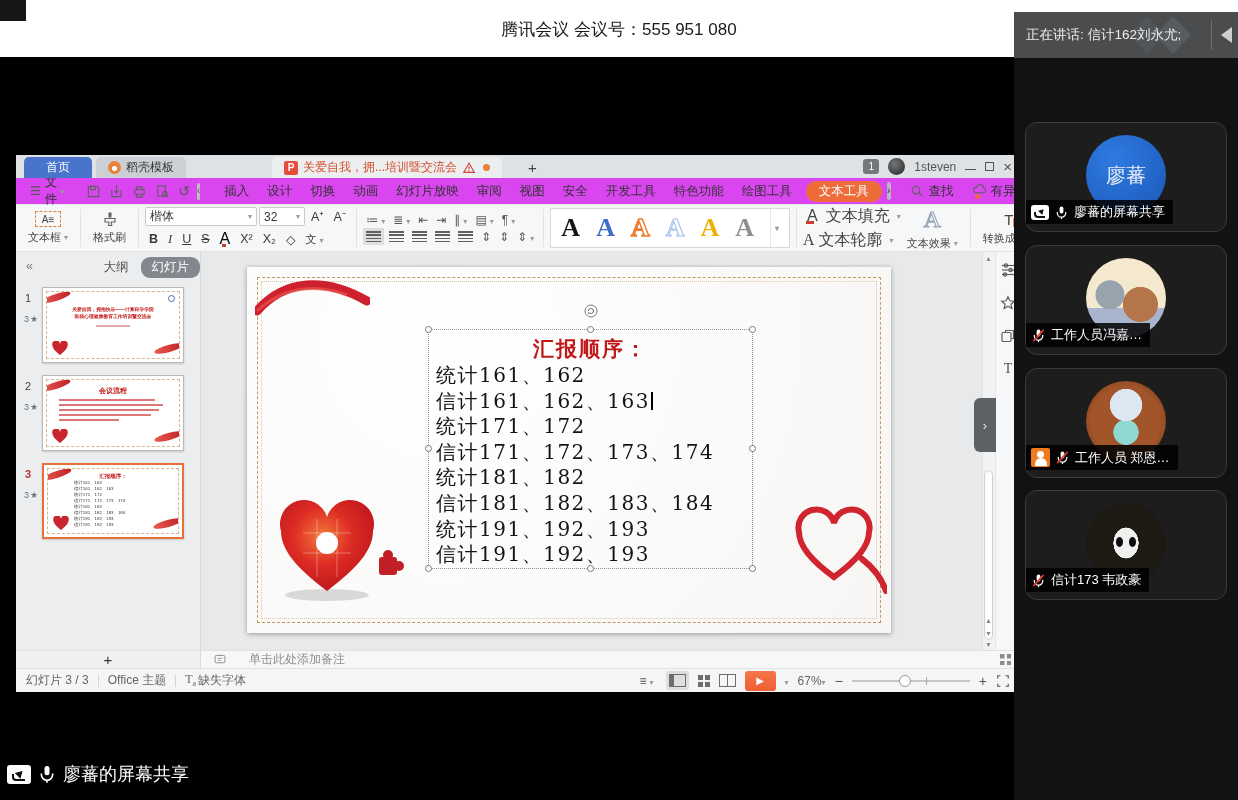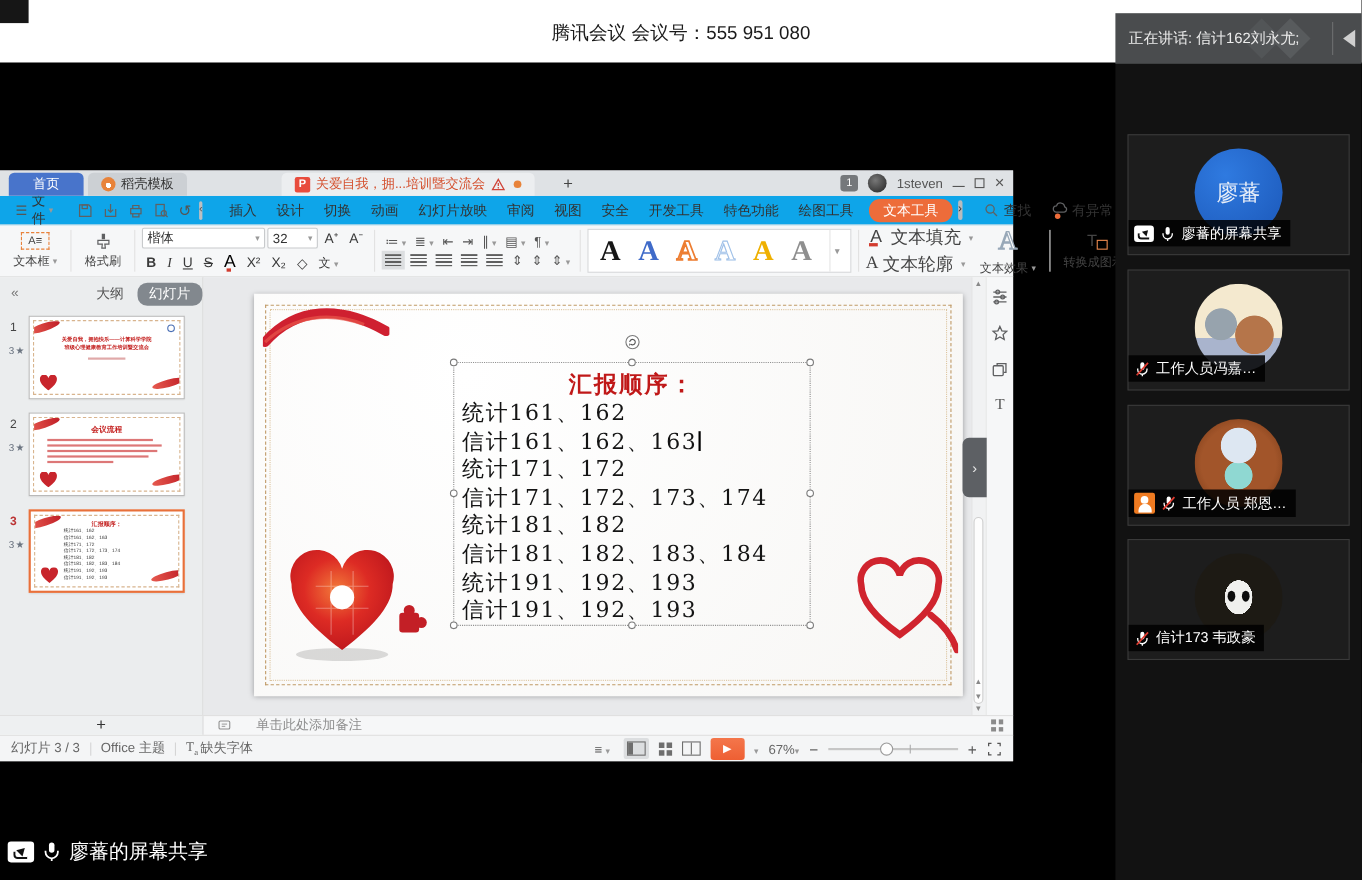--- a/index.html
+++ b/index.html
@@ -12,21 +12,21 @@
   .corner-artifact{position:absolute;left:0;top:0;width:26px;height:21px;background:#161616}
   .banner{position:absolute;top:12px;right:0;width:224px;height:46px;background:#4a4c4e;color:#ececec;display:flex;align-items:center;z-index:40;overflow:hidden}
   .banner-text{padding-left:12px;font-size:13.5px;position:relative;z-index:2;white-space:nowrap}
   .dm{position:absolute;width:26px;height:26px;background:#585b5d;transform:rotate(45deg);top:10px}
   .dm1{right:52px}.dm2{right:78px;background:#525557}
   .banner-sep{position:absolute;right:26px;top:8px;width:1px;height:30px;background:#6d6f71}
   .banner-arrow{position:absolute;right:6px;top:15px;width:0;height:0;border:8px solid transparent;border-right:11px solid #cfcfcf;border-left:none}
 
   
   .sidebar{position:absolute;top:57px;right:0;width:224px;height:743px;background:#121212}
-  .tile{position:absolute;left:11px;width:202px;height:110px;background:#1d1d1d;border:1px solid #3a3a3a;border-radius:0}
+  .tile{position:absolute;left:11px;width:202px;height:110px;background:#1d1d1d;border:1px solid #3a3a3a;border-radius:12px}
   .t1{top:65px}.t2{top:188px}.t3{top:311px}.t4{top:433px}.t5{top:555px}
   .avatar{position:absolute;left:50%;top:12px;transform:translateX(-50%);width:80px;height:80px;border-radius:50%;overflow:hidden}
   .av1{background:radial-gradient(circle at 35% 30%,#2f7ae0,#1b57b8);display:flex;align-items:center;justify-content:center;color:#e8eef8;font-size:20px}
   .av2{background:radial-gradient(circle at 68% 58%,#b5754a 0 24%,transparent 25%),radial-gradient(circle at 30% 46%,#97a3ad 0 20%,transparent 21%),linear-gradient(#f4e9cf 0 62%,#a9b4cd 62% 100%)}
   .av3{background:radial-gradient(circle at 50% 30%,#dde7f2 0 23%,transparent 24%),radial-gradient(circle at 50% 64%,#8fd8d2 0 19%,transparent 20%),radial-gradient(circle at 50% 50%,#a2552a 0 60%,#6f3413 100%)}
   .av4{background:radial-gradient(ellipse 26% 32% at 50% 50%,#f0f0ee 0 60%,transparent 61%),radial-gradient(circle at 50% 50%,#1d1a14 0 70%,#0d0b08 100%)}
   .av4::before{content:"";position:absolute;width:7px;height:10px;background:#0c0c0c;border-radius:50%;left:30px;top:34px;box-shadow:13px 0 0 #0c0c0c}
   .av5{background:radial-gradient(ellipse 34% 22% at 50% 20%,#1f160d 0 60%,transparent 61%),radial-gradient(ellipse 28% 36% at 50% 44%,#d8b491 0 55%,transparent 56%),linear-gradient(#6a685f 0 58%,#312e29 58%)}
   .name-tag{position:absolute;left:0;bottom:7px;display:flex;align-items:center;gap:5px;background:rgba(0,0,0,.85);color:#fff;font-size:13px;padding:3px 8px 3px 5px;white-space:nowrap;max-width:198px}
   .host-badge{width:19px;height:19px;background:#ef7b21;border-radius:2px;position:relative;flex:none}
@@ -38,41 +38,41 @@
   .share-area{position:absolute;left:0;top:57px;width:1014px;height:743px;background:#000}
   .bottom-overlay{position:absolute;left:7px;top:705px;display:flex;align-items:center;gap:6px;color:#fff;font-size:18px}
   .share-ic{width:24px;height:19px;background:#fff;border-radius:3px;position:relative;flex:none}
   .share-ic::before{content:"";position:absolute;left:5px;top:9px;width:11px;height:5px;border-bottom:2px solid #111;border-left:2px solid #111;border-radius:0 0 0 4px}
   .share-ic::after{content:"";position:absolute;right:4px;top:3px;border:4px solid transparent;border-left:7px solid #111;transform:rotate(-45deg)}
   .share-ic.small{width:18px;height:15px}
   .share-ic.small::before{left:3px;top:7px;width:9px;height:4px}
   .share-ic.small::after{right:2px;top:2px;border-width:3px;border-left-width:5px}
 
   
-  .wps{position:absolute;left:0;top:98px;width:921px;height:537px;background:#f5f6f7}
+  .wps{position:absolute;left:16px;top:98px;width:1004px;height:537px;background:#f5f6f7}
   
   .tabrow{position:relative;height:23px;background:#dfe2e5;display:flex;align-items:flex-end;padding-left:8px;font-size:12px}
   .tab{height:21px;display:flex;align-items:center;gap:5px;padding:0 12px;border-radius:5px 5px 0 0;white-space:nowrap}
   .tab-home{background:#4874cb;color:#fff;padding:0 22px}
   .tab-docer{background:#ccd0d4;color:#333;margin-left:4px}
   .docer-ic{width:13px;height:13px;border-radius:50%;background:radial-gradient(circle at 50% 58%,#fff 0 24%,#e8833a 25%);flex:none}
   .tab-doc{background:#eceef0;color:#d4502e;margin-left:86px}
   .ppt-ic{width:14px;height:14px;background:#e84c3d;border-radius:2px;color:#fff;font-size:10px;font-weight:bold;display:flex;align-items:center;justify-content:center;flex:none}
   .mod-dot{width:7px;height:7px;border-radius:50%;background:#e8833a;margin-left:2px}
   .tab-plus{margin-left:26px;color:#444;font-size:15px;padding-bottom:2px}
   .tab-plus::before{content:"+"}
   .winctl{position:absolute;right:8px;top:3px;display:flex;align-items:center;gap:9px;color:#555;font-size:12px}
   .badge1{min-width:16px;height:15px;background:#75787b;color:#fff;border-radius:3px;text-align:center;line-height:15px;font-size:10px;padding:0 2px}
   .uavatar{width:17px;height:17px;border-radius:50%;background:radial-gradient(circle at 40% 35%,#777,#222)}
   .wmin{width:11px;border-bottom:1.6px solid #555;height:1px;margin-top:6px}
   .wmax{width:9px;height:9px;border:1.3px solid #555}
   .wclose::before{content:"×";font-size:15px}
 
   
-  .menurow{height:27px;background:#0ea5e9;display:flex;align-items:center;font-size:12.5px;color:#333;padding:0 8px;border-bottom:1px solid #e9e9e9}
+  .menurow{height:27px;background:#d946ef;display:flex;align-items:center;font-size:12.5px;color:#333;padding:0 8px;border-bottom:1px solid #e9e9e9}
   .burger::before{content:"☰";color:#555;font-size:12px;margin-right:4px}
   .dd::after{content:"▾";font-size:8px;color:#999;margin-left:3px}
   .menu-file{display:flex;align-items:center;padding:0 6px}
   .msep{width:1px;height:16px;background:#e0e0e0;margin:0 6px}
   .mi{width:15px;height:15px;margin:0 4px;flex:none}
   .mi path,.mi rect,.mi circle,.mi line{fill:none;stroke:#5f6062;stroke-width:1.2}
   .undo::before{content:"↺";font-size:14px;color:#555;margin:0 4px}
   .redo-dis{width:13px;height:17px;background:#bcbfc2;border-radius:2px;color:#555;font-size:10px;text-align:center;line-height:16px;margin:0 3px}
   .redo-dis::before{content:"‹"}
   .menu-item{padding:0 9px;white-space:nowrap}

